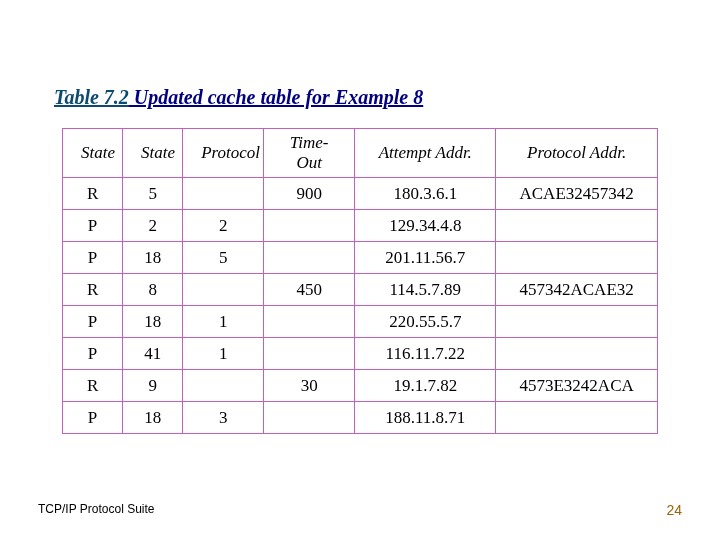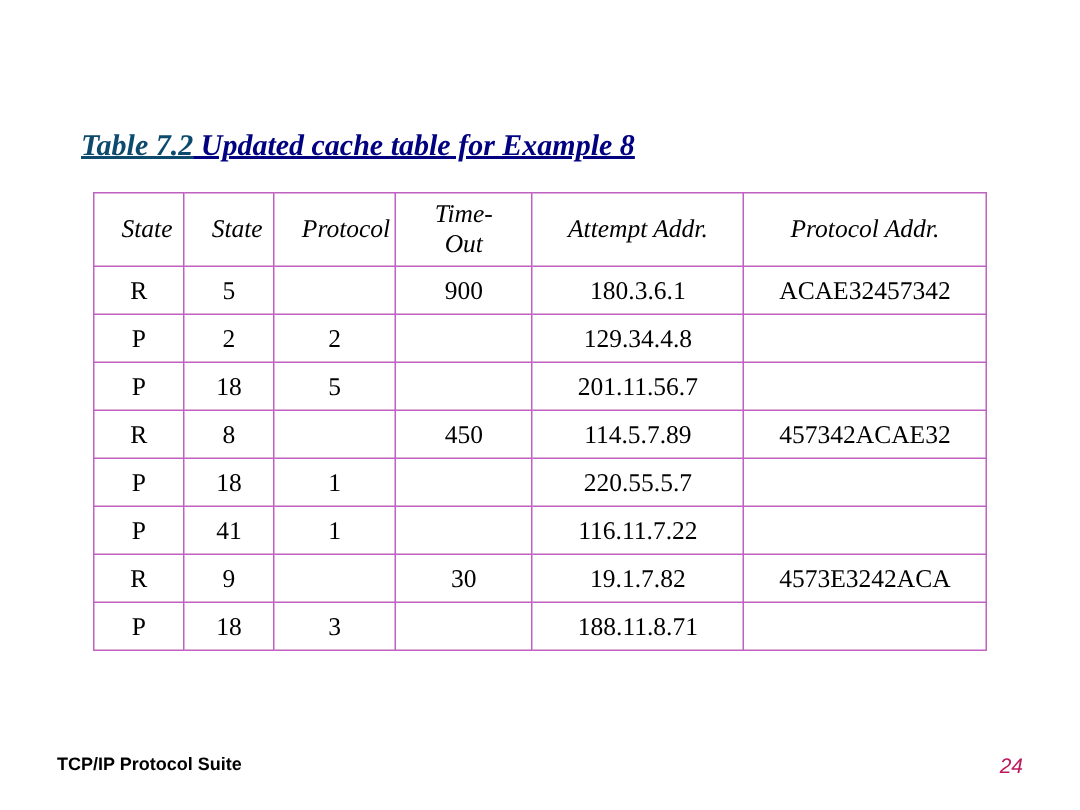--- a/index.html
+++ b/index.html
@@ -57,30 +57,28 @@
   .col-timeout { width: 88px; }
   .col-paddr { width: 136px; }
   .col-haddr { width: 156px; }
   .footer-left {
     position: absolute;
     left: 38px;
     bottom: 24px;
     font-family: Arial, Helvetica, sans-serif;
     font-size: 12px;
     color: #000;
-    font-weight: bold;
   }
   .footer-right {
     position: absolute;
     right: 38px;
     bottom: 22px;
     font-family: Arial, Helvetica, sans-serif;
     font-size: 14px;
-    color: #be185d;
-    font-style: italic;
+    color: #a16207;
   }
 </style>
 </head>
 <body>
 
 <div class="caption">
   <span class="num">Table 7.2</span><span>  Updated cache table for Example 8</span>
 </div>
 
 <div class="tbl-wrap">

